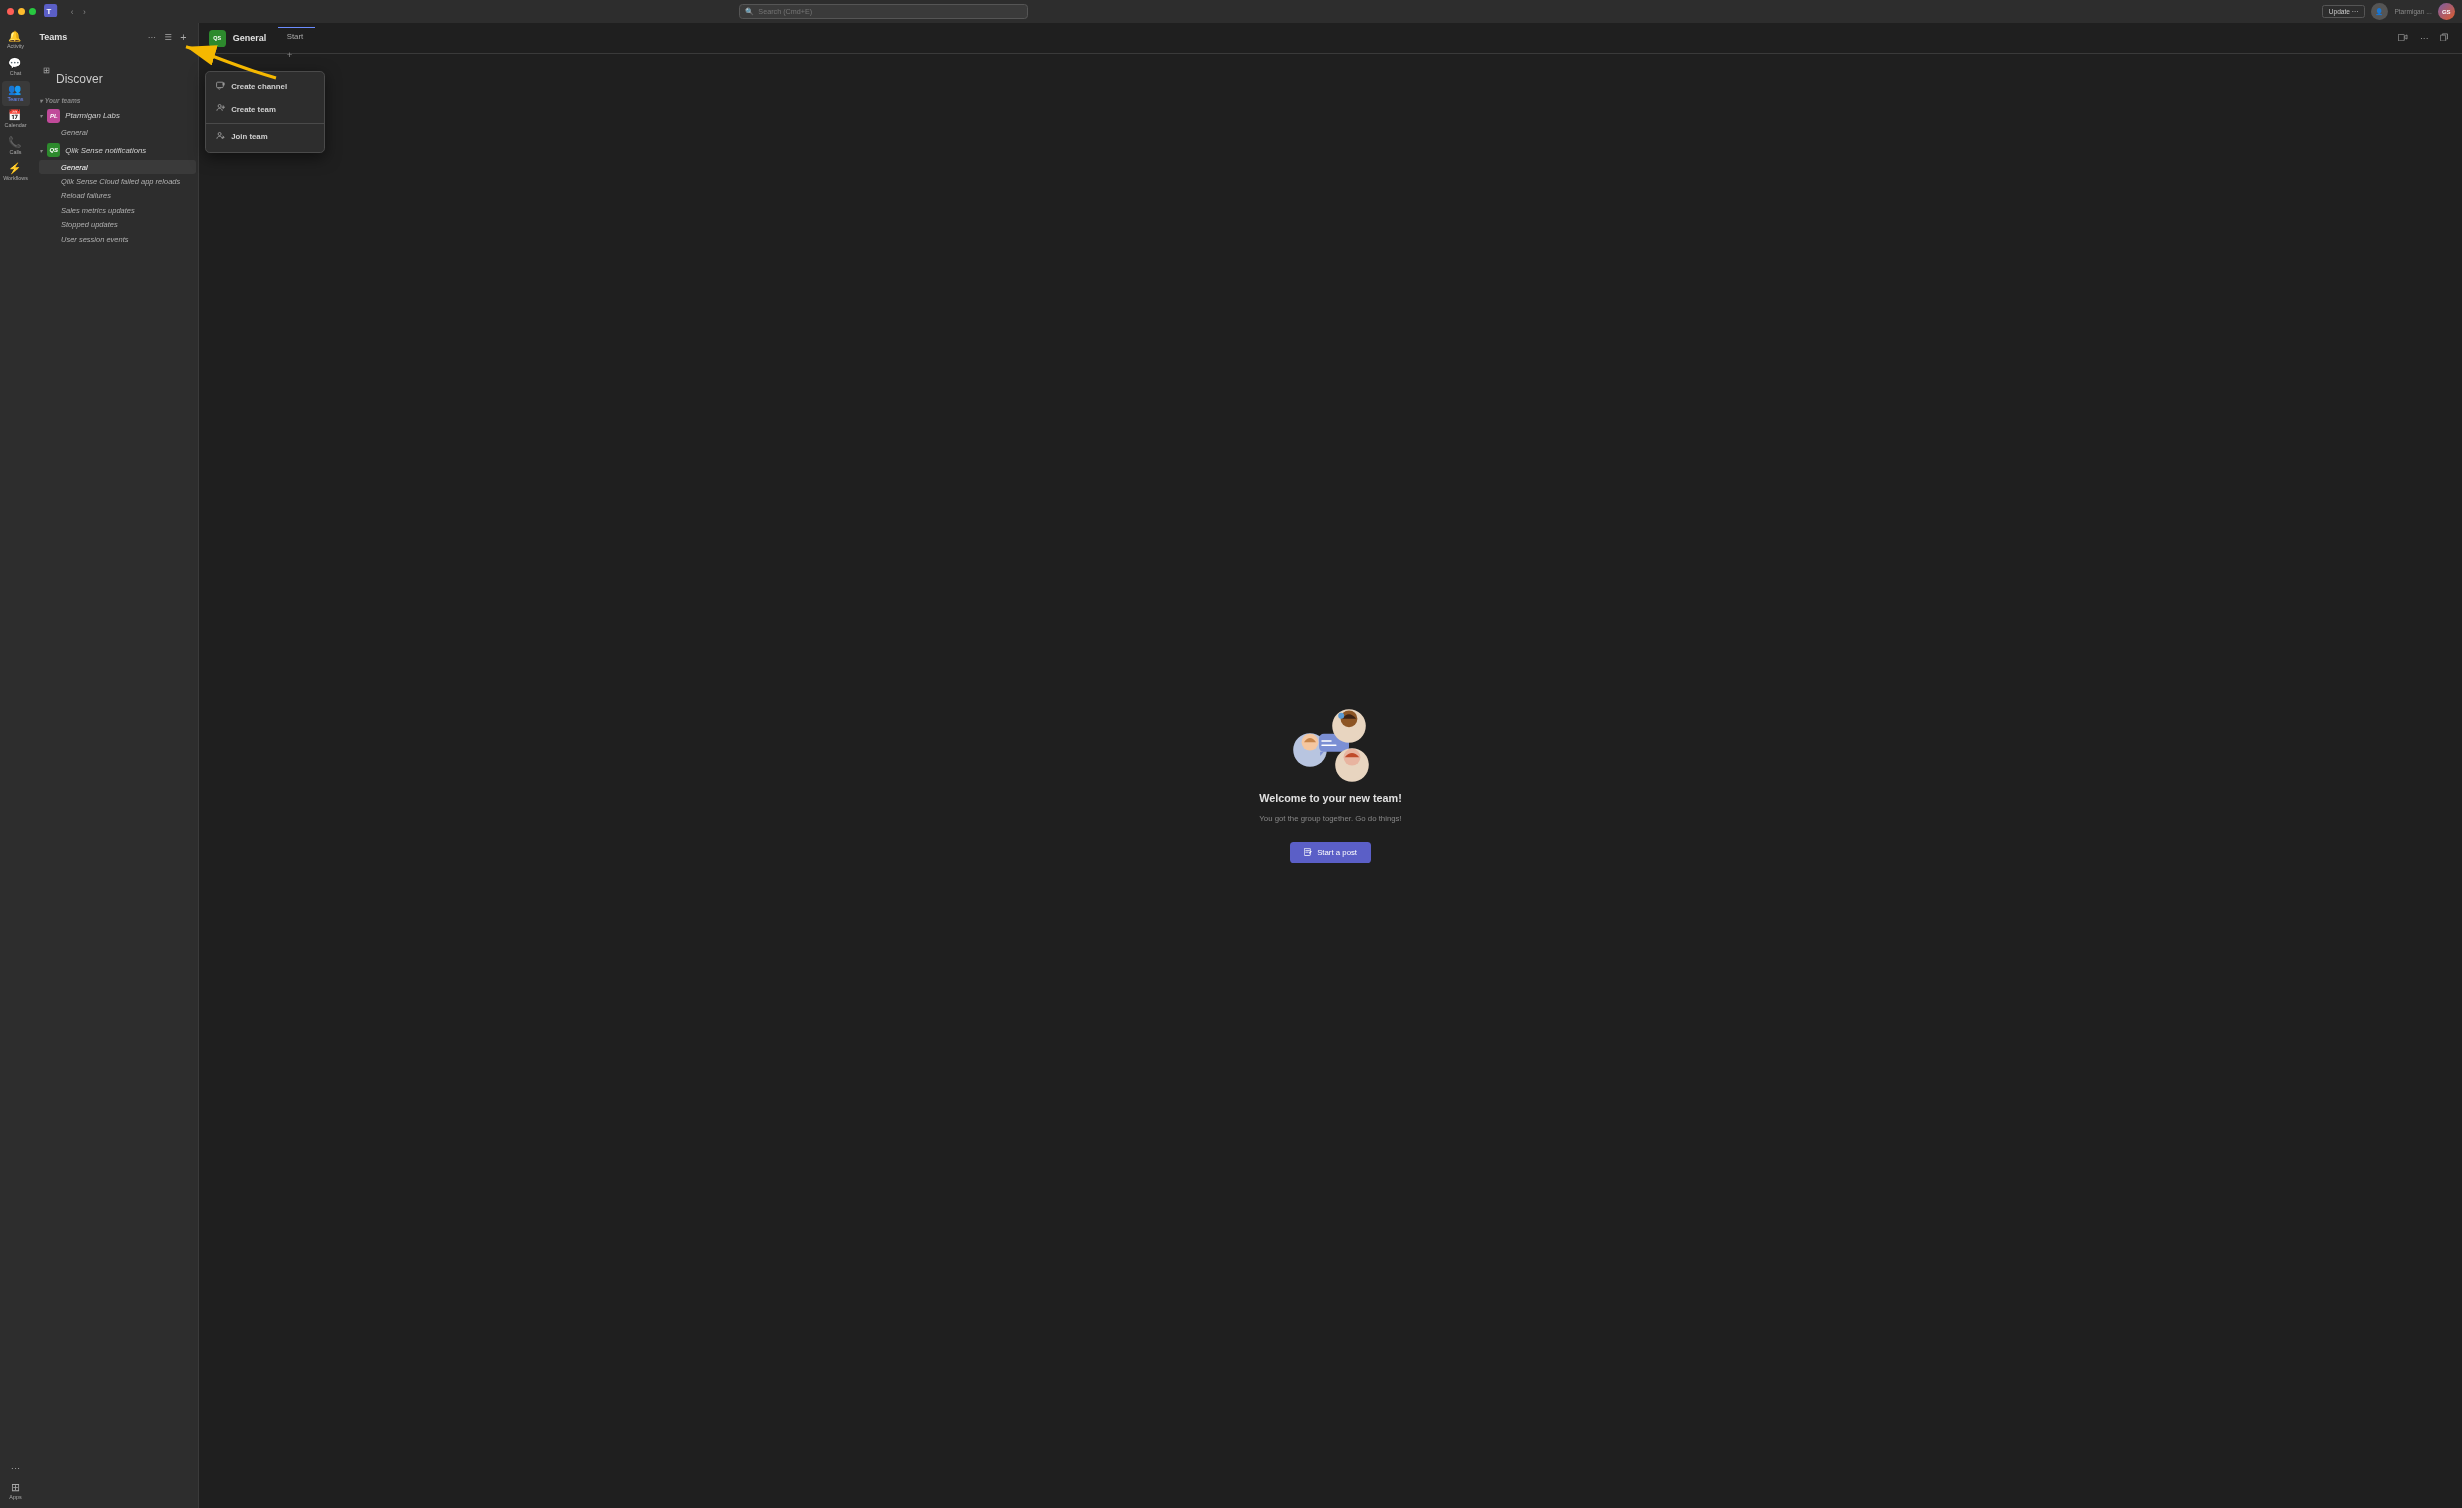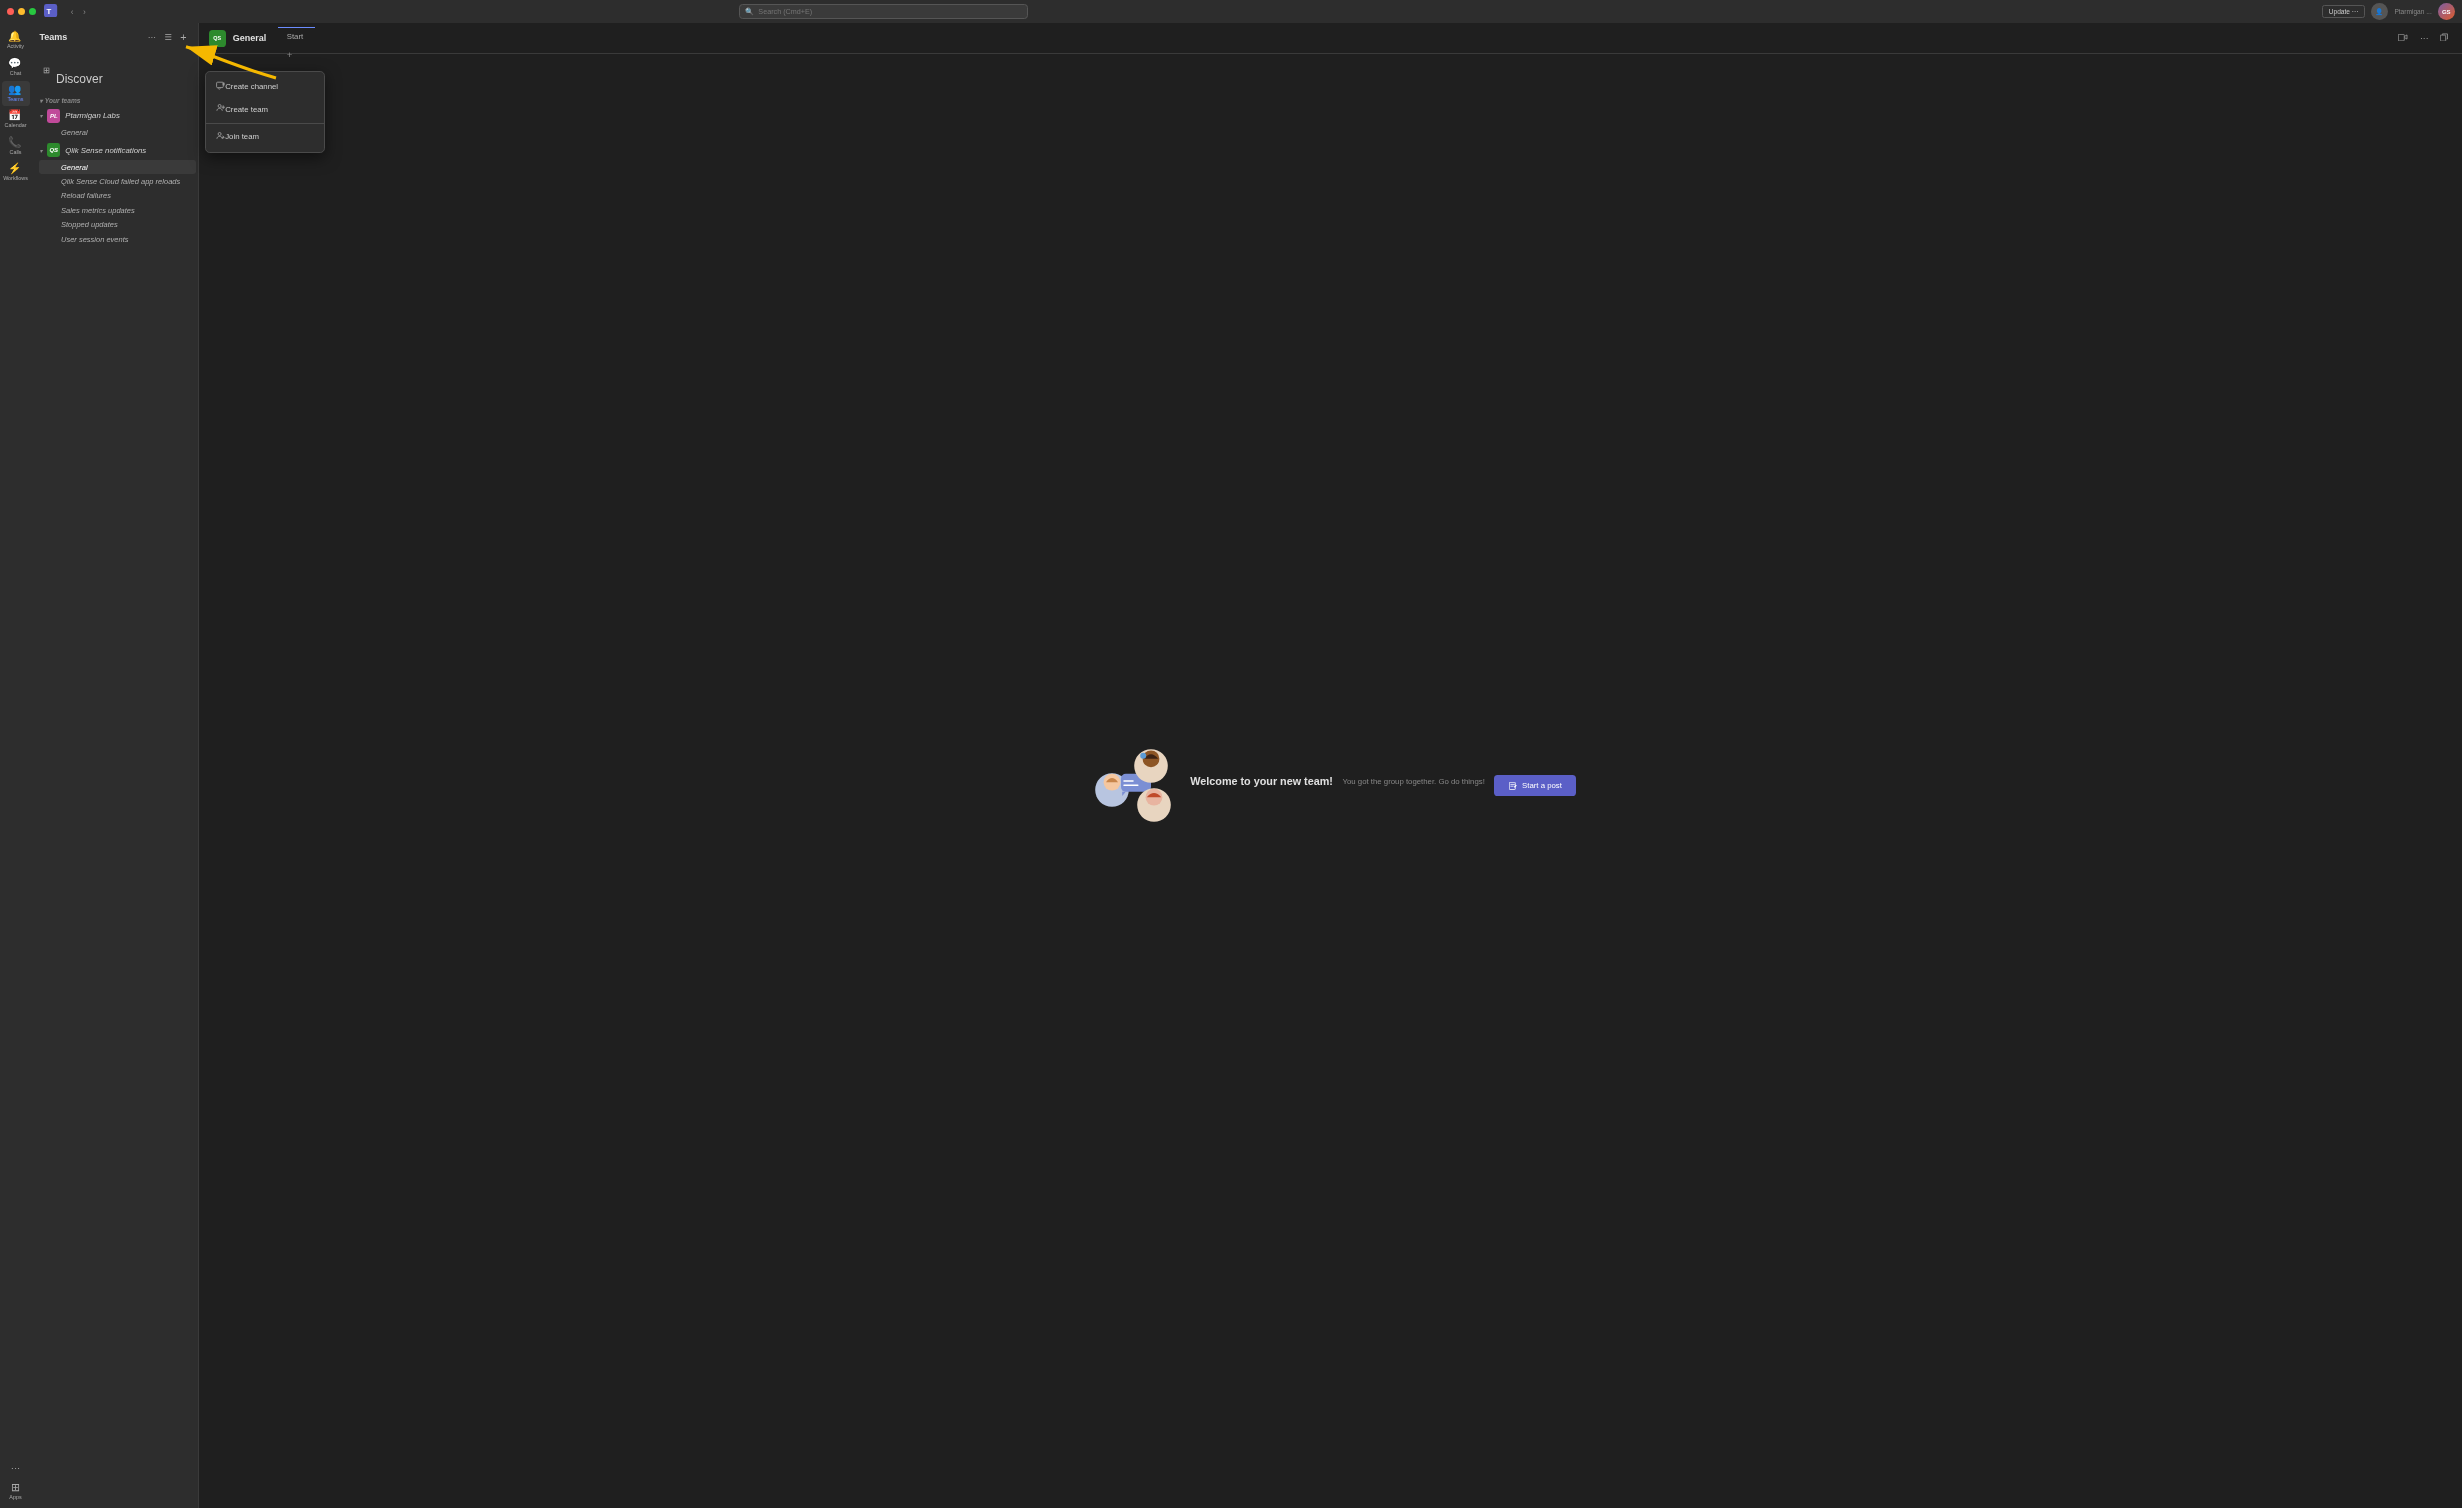--- a/index.html
+++ b/index.html
@@ -287,24 +287,26 @@
       border: 0.6px solid #4a4a4a;
       border-radius: 4.8px;
       padding: 3.6px 0;
       min-width: 120px;
       box-shadow: 0 4.8px 14.4px rgba(0,0,0,0.5);
       z-index: 1000;
     }
     .dropdown-item {
       display: flex;
       align-items: center;
+      gap: 6px;
       padding: 5.4px 9.6px;
       cursor: pointer;
       font-size: 7.8px;
       color: #d0d0d0;
+      font-weight: bold;
     }
     .dropdown-icon { font-size: 9px; color: #aaa; }
     .dropdown-divider {
       height: 0.6px;
       background: #4a4a4a;
       margin: 2.4px 0;
     }
 
     
     .arrow-container {
@@ -382,21 +384,21 @@
       cursor: pointer;
       font-size: 8.4px;
       padding: 2.4px 3.6px;
       border-radius: 2.4px;
     }
 
     
     .welcome-area {
       flex: 1;
       display: flex;
-      flex-direction: row;
+      flex-direction: column;
       align-items: center;
       justify-content: center;
       gap: 9.6px;
     }
     .welcome-illustration {
       width: 96px;
       height: 84px;
       position: relative;
     }
     .welcome-title {

